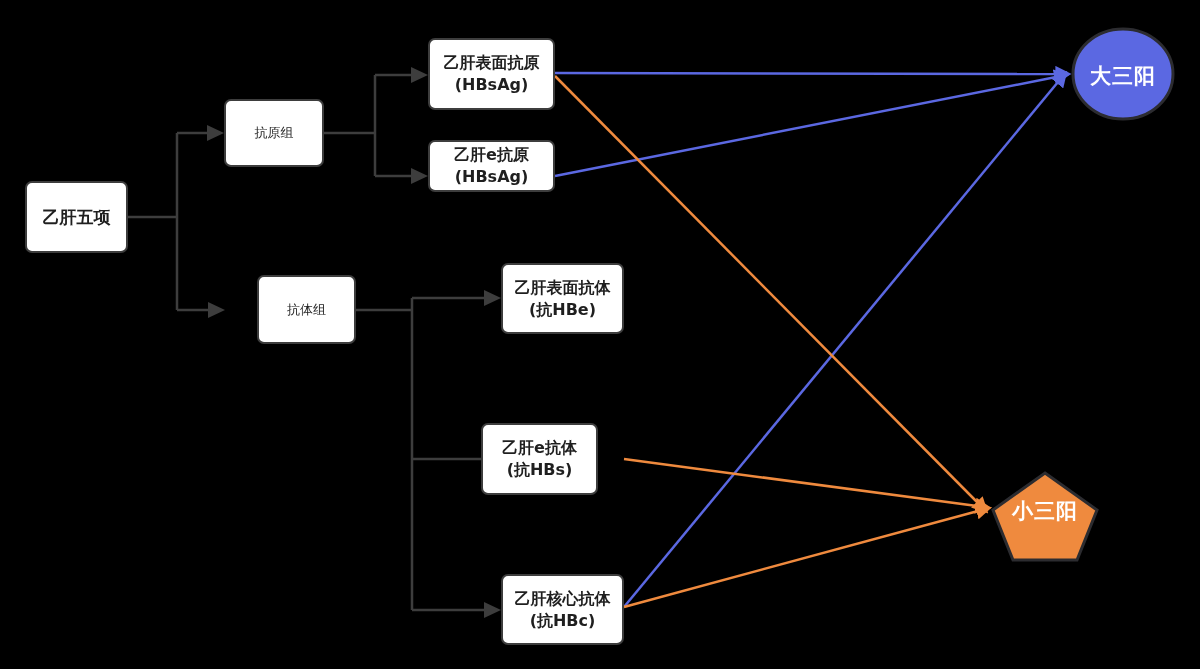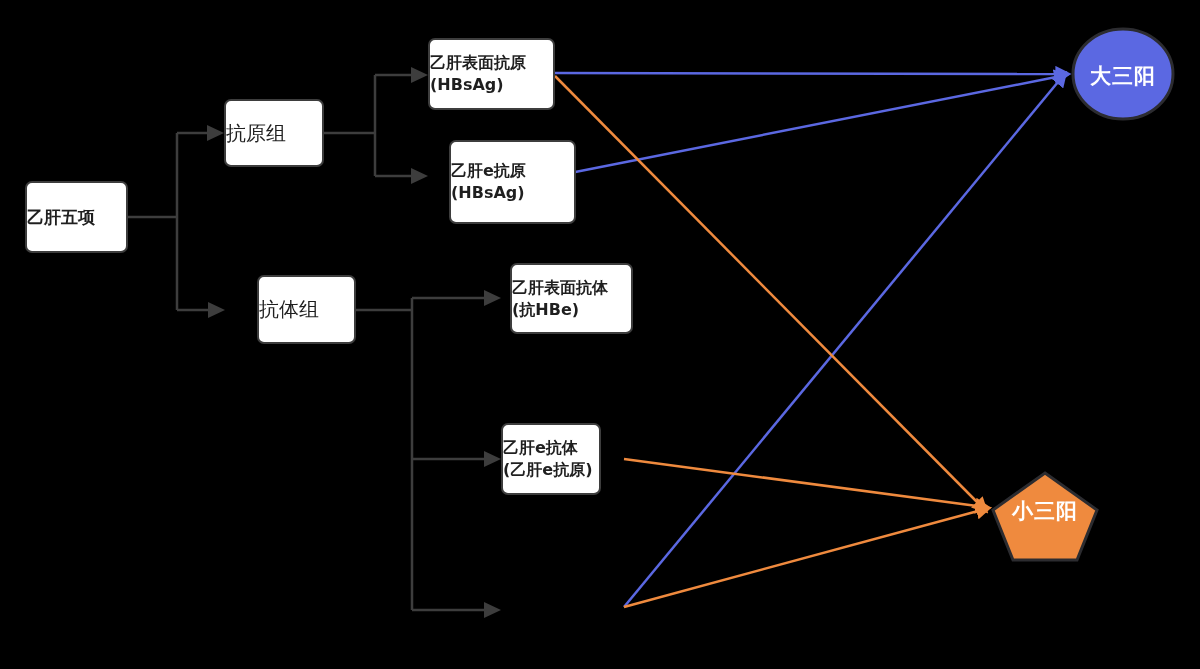--- a/index.html
+++ b/index.html
@@ -19,35 +19,35 @@
   .mk-orange{fill:var(--orange,#ef8a3e);}
   .shape-blue{fill:var(--blue,#5b68e2);stroke:var(--shape_border,#2c2c30);stroke-width:3;}
   .shape-orange{fill:var(--orange,#ef8a3e);stroke:var(--shape_border,#2c2c30);stroke-width:3;}
 
   .node{
     position:absolute;
     background:var(--node_fill,#fff);
     border:2px solid var(--node_border,#3d3d3d);
     border-radius:7px;
     display:flex;flex-direction:column;
-    align-items:flex-start;justify-content:center;
+    align-items:center;justify-content:center;
     color:var(--node_text,#1f1f1f);
     text-align:center;
     box-sizing:border-box;
     line-height:1.35;
   }
-  .node.group{font-size:20px;font-weight:400;}
+  .node.group{font-size:13px;font-weight:400;}
   .node.leaf{font-size:16px;font-weight:700;}
   .node-root   {left:25px;  top:181px; width:103px; height:72px; font-size:17px;font-weight:bold;}
   .node-antigen{left:224px; top:99px;  width:100px; height:68px;}
   .node-antibody{left:225px;top:275px; width:99px;  height:69px;margin-left:32px;}
   .node-hbsag  {left:428px; top:38px;  width:127px; height:72px;}
-  .node-hbeag  {left:449px; top:140px; width:127px; height:84px;}
-  .node-antihbs{left:501px; top:263px; width:123px; height:71px;margin-left:9px;}
-  .node-antihbe{left:501px; top:423px; width:100px; height:72px;}
+  .node-hbeag  {left:428px; top:140px; width:127px; height:52px;}
+  .node-antihbs{left:501px; top:263px; width:123px; height:71px;}
+  .node-antihbe{left:481px; top:423px; width:117px; height:72px;}
   .node-antihbc{left:501px; top:574px; width:123px; height:71px;}
 
   .outcome-label{
     position:absolute;
     color:var(--outcome_text,#fff);
     font-size:21px;font-weight:700;
     text-align:center;width:100px;
     letter-spacing:1px;
   }
   .label-big-three{left:1073px;top:62px;}
@@ -114,20 +114,24 @@
     <span>(HBsAg)</span>
   </div>
 
   <div class="node leaf node-antihbs">
     <span>乙肝表面抗体</span>
     <span>(抗HBe)</span>
   </div>
 
   <div class="node leaf node-antihbe">
     <span>乙肝e抗体</span>
-    <span>(乙肝e抗原)</span>
+    <span>(抗HBs)</span>
   </div>
 
+  <div class="node leaf node-antihbc">
+    <span>乙肝核心抗体</span>
+    <span>(抗HBc)</span>
+  </div>
 
   <div class="outcome-label label-big-three">大三阳</div>
   <div class="outcome-label label-small-three">小三阳</div>
 
 </div>
 
 </body></html>

